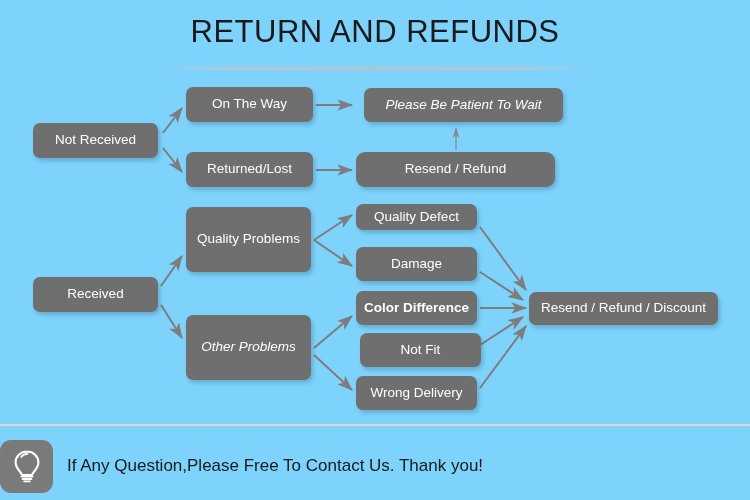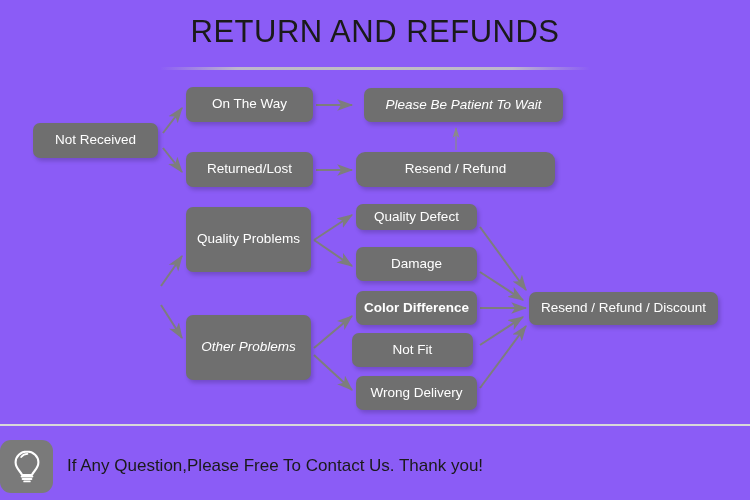--- a/index.html
+++ b/index.html
@@ -10,21 +10,21 @@
     width: 750px;
     height: 500px;
     background: #ffffff;
     font-family: "Liberation Sans", sans-serif;
     overflow: hidden;
   }
   #stage {
     position: relative;
     width: 750px;
     height: 500px;
-    background: #8b5cf6;
+    background: #7dd3fc;
   }
 
   
   #title {
     position: absolute;
     left: 0;
     top: 14px;
     width: 750px;
     text-align: center;
     font-size: 31px;
@@ -161,32 +161,33 @@
   <div class="node" style="left:33px; top:123px; width:125px; height:35px;">Not Received</div>
 
   <div class="node" style="left:186px; top:87px; width:127px; height:35px;text-align:right;">On The Way</div>
 
   <div class="node" style="left:186px; top:152px; width:127px; height:35px;">Returned/Lost</div>
 
   <div class="node" style="left:364px; top:88px; width:199px; height:34px;font-style:italic;">Please Be Patient To Wait</div>
 
   <div class="node" style="left:356px; top:152px; width:199px; height:35px;border-radius:9px;">Resend / Refund</div>
 
+  <div class="node" style="left:33px; top:277px; width:125px; height:35px;">Received</div>
 
   <div class="node" style="left:186px; top:207px; width:125px; height:65px;">Quality Problems</div>
 
   <div class="node" style="left:186px; top:315px; width:125px; height:65px;font-style:italic;">Other Problems</div>
 
   <div class="node" style="left:356px; top:204px; width:121px; height:26px;">Quality Defect</div>
 
   <div class="node" style="left:356px; top:247px; width:121px; height:34px;">Damage</div>
 
   <div class="node" style="left:356px; top:291px; width:121px; height:34px;font-weight:bold;">Color Difference</div>
 
-  <div class="node" style="left:352px; top:333px; width:121px; height:34px;">Not Fit</div>
+  <div class="node" style="left:360px; top:333px; width:121px; height:34px;">Not Fit</div>
 
   <div class="node" style="left:356px; top:376px; width:121px; height:34px;">Wrong Delivery</div>
 
   <div class="node" style="left:529px; top:292px; width:189px; height:33px;">Resend / Refund / Discount</div>
 
   <div id="footer-rule"></div>
   <div id="footer">
     <div id="bulb-badge">
       <svg width="36" height="38" viewBox="0 0 36 38" xmlns="http://www.w3.org/2000/svg">
         <path d="M18 4.5 C11.6 4.5 6.6 9.3 6.6 15.3 C6.6 19.2 8.6 21.9 10.6 24.2

